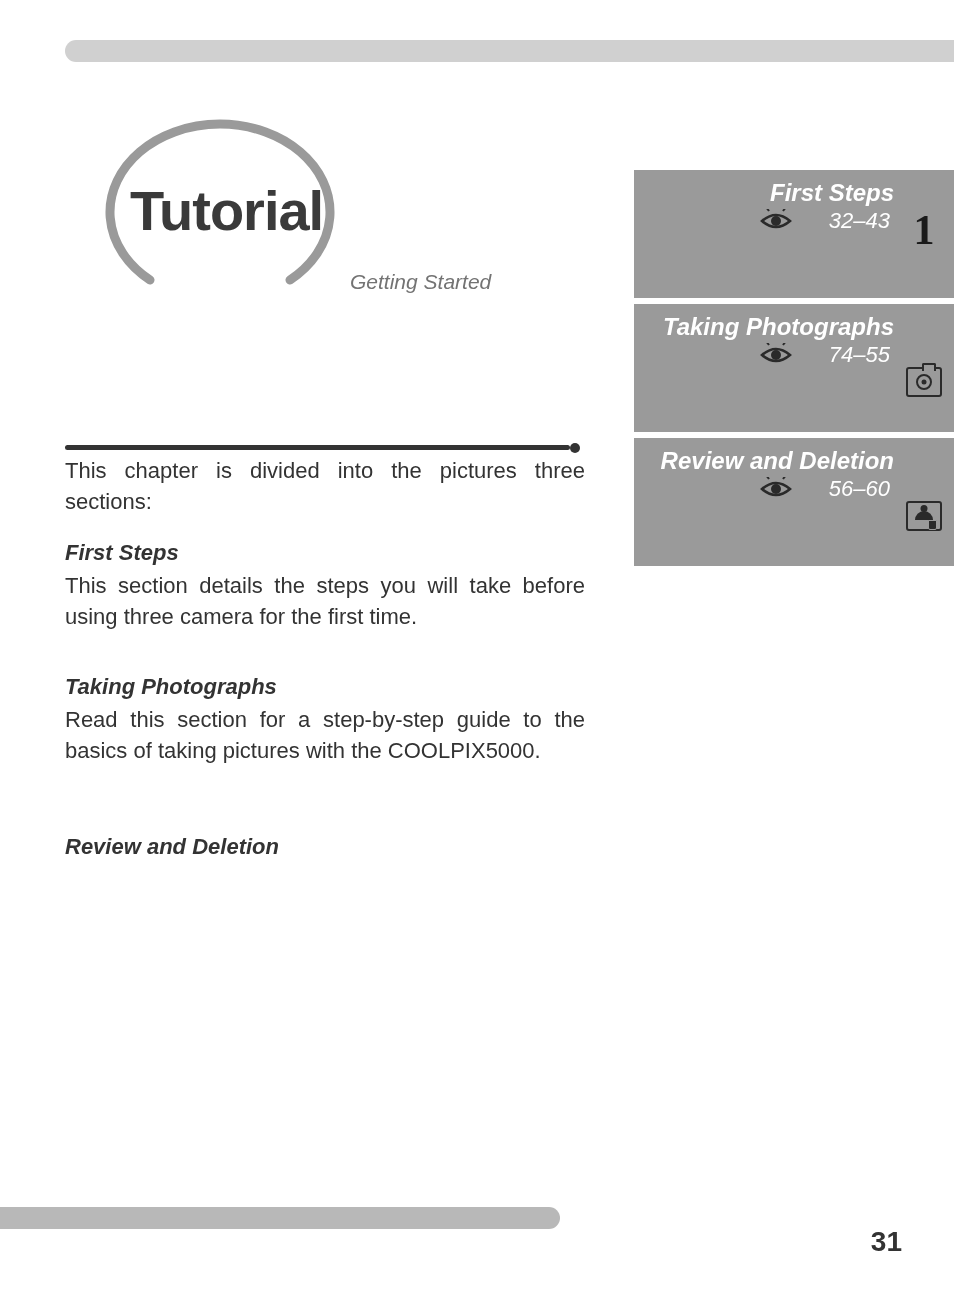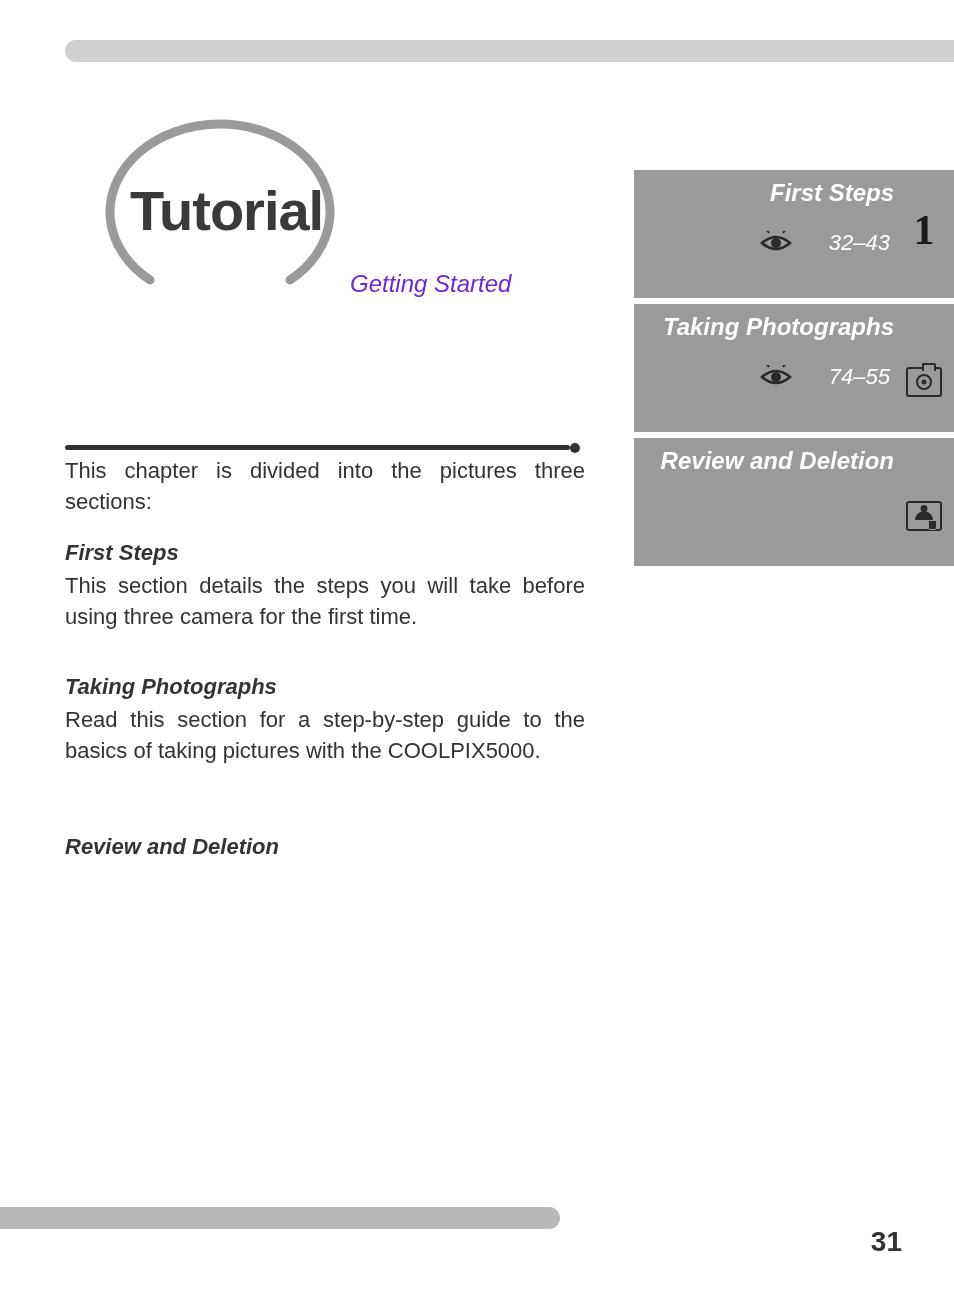--- a/index.html
+++ b/index.html
@@ -34,23 +34,23 @@
       left: 130px;
       font-size: 56px;
       font-weight: bold;
       color: #3a3a3a;
       letter-spacing: -1px;
     }
     .subtitle {
       position: absolute;
       top: 270px;
       left: 350px;
-      font-size: 24px;
+      font-size: 21px;
       font-style: italic;
-      color: #6d28d9;
+      color: #737373;
     }
     .divider {
       position: absolute;
       top: 444px;
       left: 65px;
       width: 520px;
       height: 8px;
     }
     .divider-line {
       position: absolute;
@@ -108,21 +108,21 @@
       font-style: italic;
       font-size: 24px;
       line-height: 1.1;
       padding-right: 2px;
     }
     .nav-pages-row {
       display: flex;
       align-items: center;
       justify-content: flex-end;
       gap: 36px;
-      margin-top: 24px;
+      margin-top: 2px;
       font-style: italic;
       font-size: 22px;
       padding-right: 6px;
     }
     .nav-icon-right {
       position: absolute;
       right: 10px;
       width: 40px;
       height: 40px;
       display: flex;
@@ -295,20 +295,32 @@
   </div>
 
   <div class="nav-box nav-box-3">
     <div class="nav-title">Review and Deletion</div>
     <div class="nav-icon-right">
       <div class="review-box">
         <div class="review-inner-person"></div>
         <div class="review-trash"></div>
       </div>
     </div>
+    <div class="nav-pages-row">
+      <span class="eye-icon">
+        <svg width="34" height="24" viewBox="0 0 34 24">
+          <path d="M3 12 Q17 0 31 12 Q17 24 3 12 Z" fill="none" stroke="#2a2a2a" stroke-width="2.5"></path>
+          <circle cx="17" cy="12" r="5" fill="#2a2a2a"></circle>
+          <line x1="10" y1="2" x2="7" y2="-2" stroke="#2a2a2a" stroke-width="2"></line>
+          <line x1="17" y1="0" x2="17" y2="-4" stroke="#2a2a2a" stroke-width="2"></line>
+          <line x1="24" y1="2" x2="27" y2="-2" stroke="#2a2a2a" stroke-width="2"></line>
+        </svg>
+      </span>
+      <span>56–60</span>
+    </div>
   </div>
 
 </div>
 
 <div class="divider">
   <div class="divider-line"></div>
   <div class="divider-dot"></div>
 </div>
 
 <div class="body-text intro">This chapter is divided into the pictures three sections:</div>

